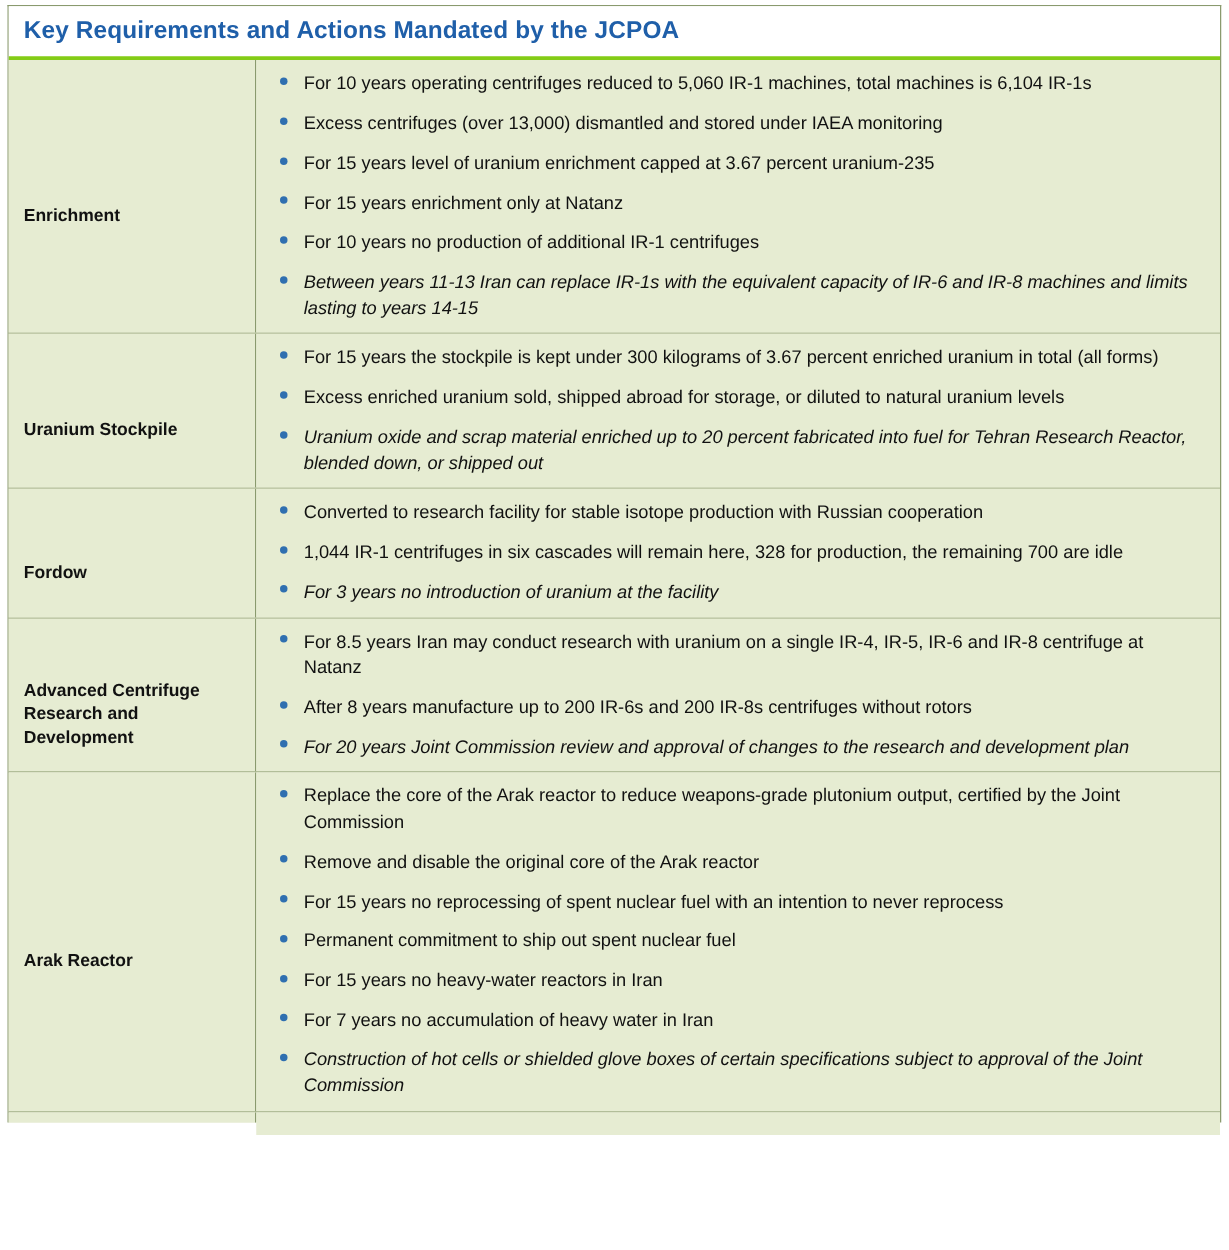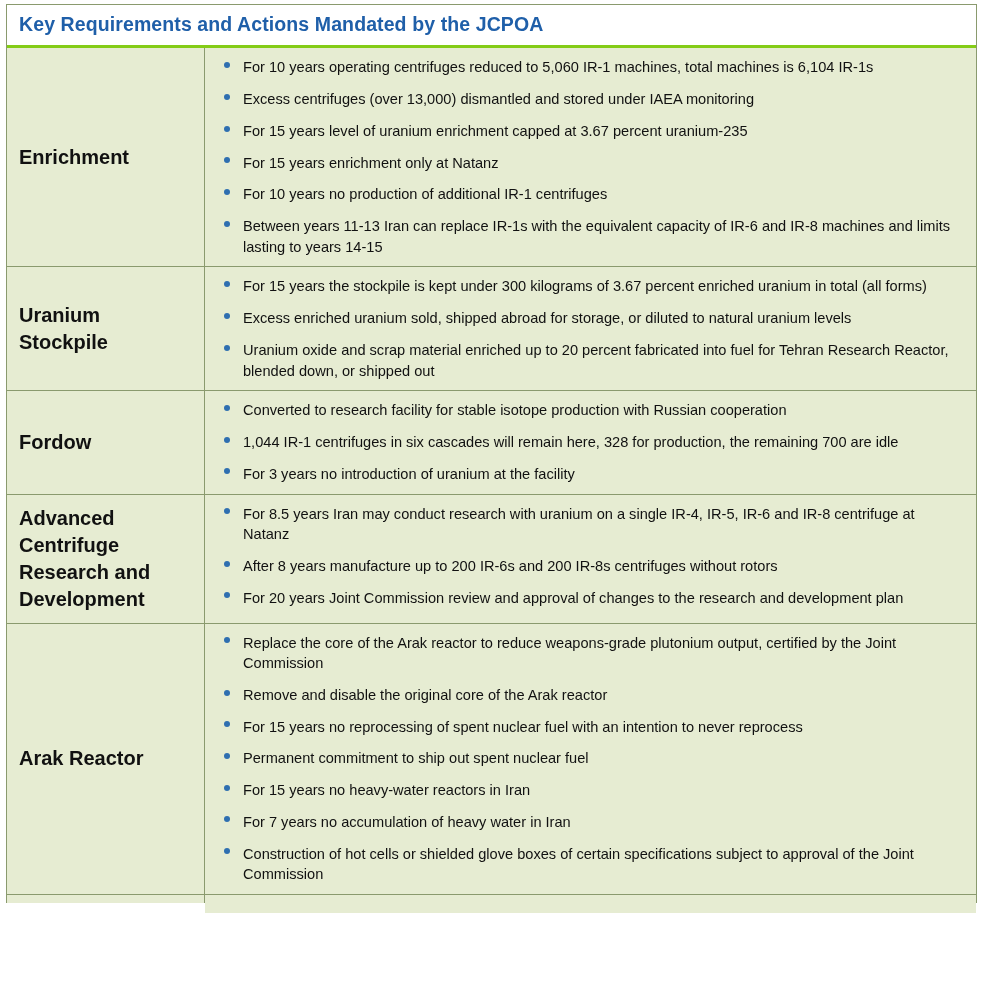--- a/index.html
+++ b/index.html
@@ -48,24 +48,25 @@
     width: 198px;
     min-width: 198px;
     box-sizing: border-box;
     border-right: 1px solid #8a9a6e;
     padding: 10px 10px 10px 12px;
     display: flex;
     align-items: center;
     background: #e6ecd2;
   }
   .cat-label {
-    font-size: 20px;
+    font-size: 14px;
     font-weight: bold;
     line-height: 1.35;
     color: #111111;
+    margin-top: 30px;
   }
   .items-cell {
     flex: 1;
     box-sizing: border-box;
     padding: 9px 14px 9px 6px;
     background: #e6ecd2;
   }
   ul.items {
     list-style: none;
     margin: 0;
@@ -74,20 +75,21 @@
   ul.items li {
     position: relative;
     padding-left: 32px;
     margin: 0 0 11px 0;
     font-size: 14.6px;
     line-height: 1.42;
     color: #111111;
   }
   ul.items li:last-child {
     margin-bottom: 0;
+    font-style: italic;
   }
   ul.items li .bullet {
     position: absolute;
     left: 13px;
     top: 0.32em;
     width: 6px;
     height: 6px;
     border-radius: 50%;
     background: #2f6fb0;
   }

